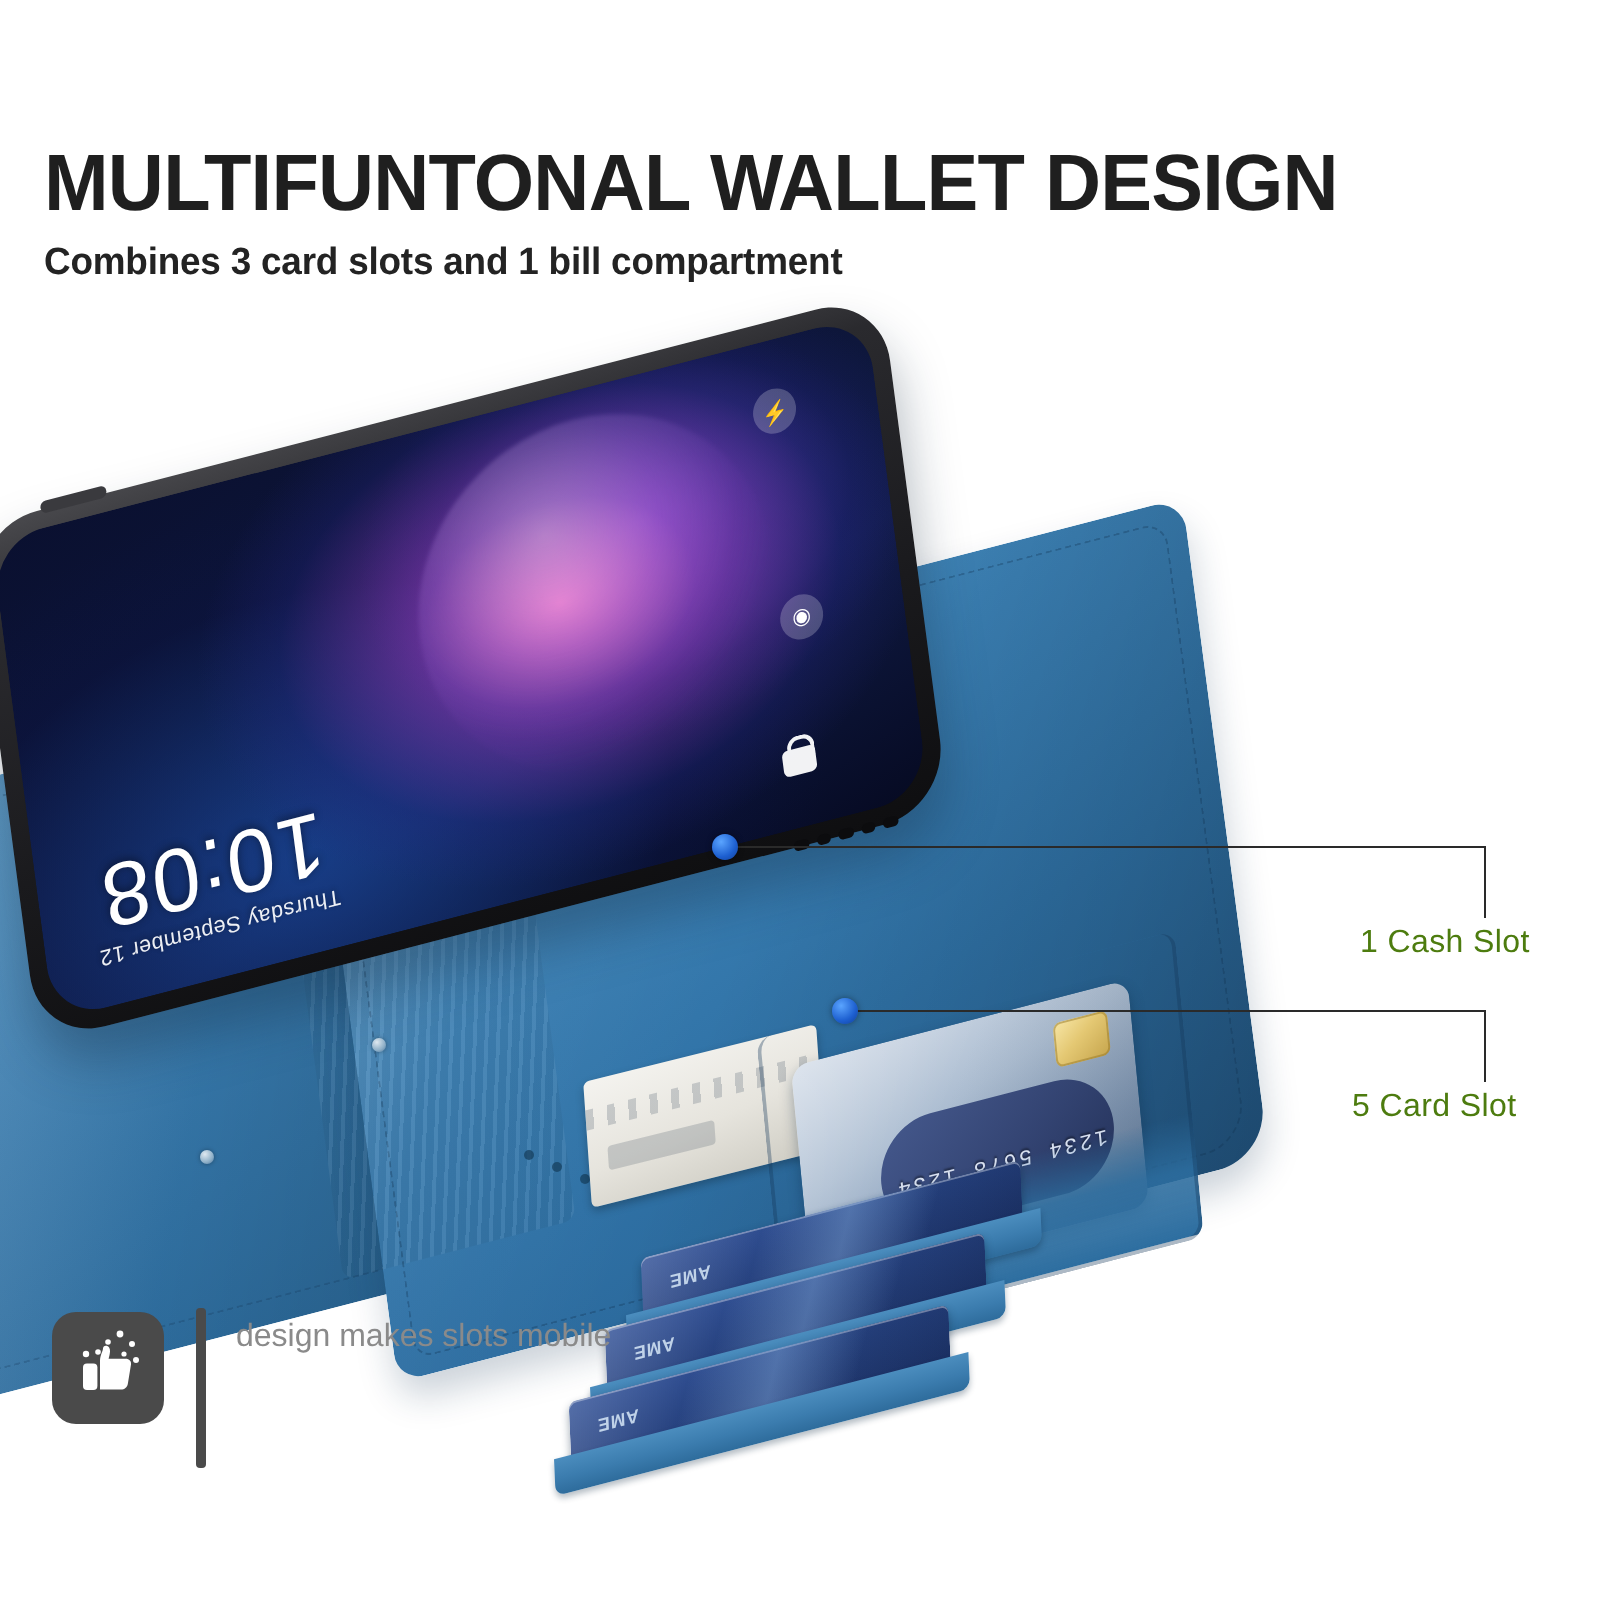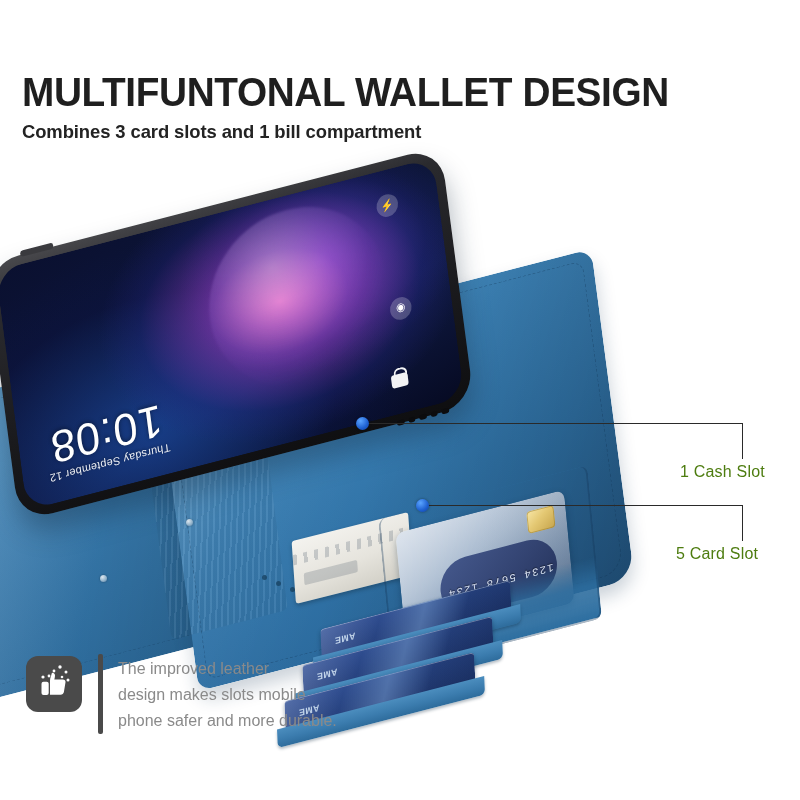--- a/index.html
+++ b/index.html
@@ -542,17 +542,15 @@
 
       <path d="M24 24.5 C24 21.5 25.5 19.5 25.5 18.2 C25.5 17.2 26.4 16.6 27.4 16.9
                C28.5 17.2 29.1 18.4 29.0 19.8 C28.95 21.0 28.6 22.4 28.3 23.4
                L36.8 23.4 C38.6 23.4 39.8 24.7 39.5 26.3 L37.9 36.0
                C37.6 37.6 36.2 38.8 34.6 38.8 L24 38.8 Z" fill="#ffffff"></path>
       <rect x="15.5" y="25.8" width="7.2" height="13.2" rx="2" fill="#ffffff"></rect>
     </svg>
   </div>
   <div id="feature-divider"></div>
   <div id="feature-text">
-    <div>The improved leather</div>
     <div>design makes slots mobile</div>
-    <div>phone safer and more durable.</div>
   </div>
 </div>
 
 </body></html>

